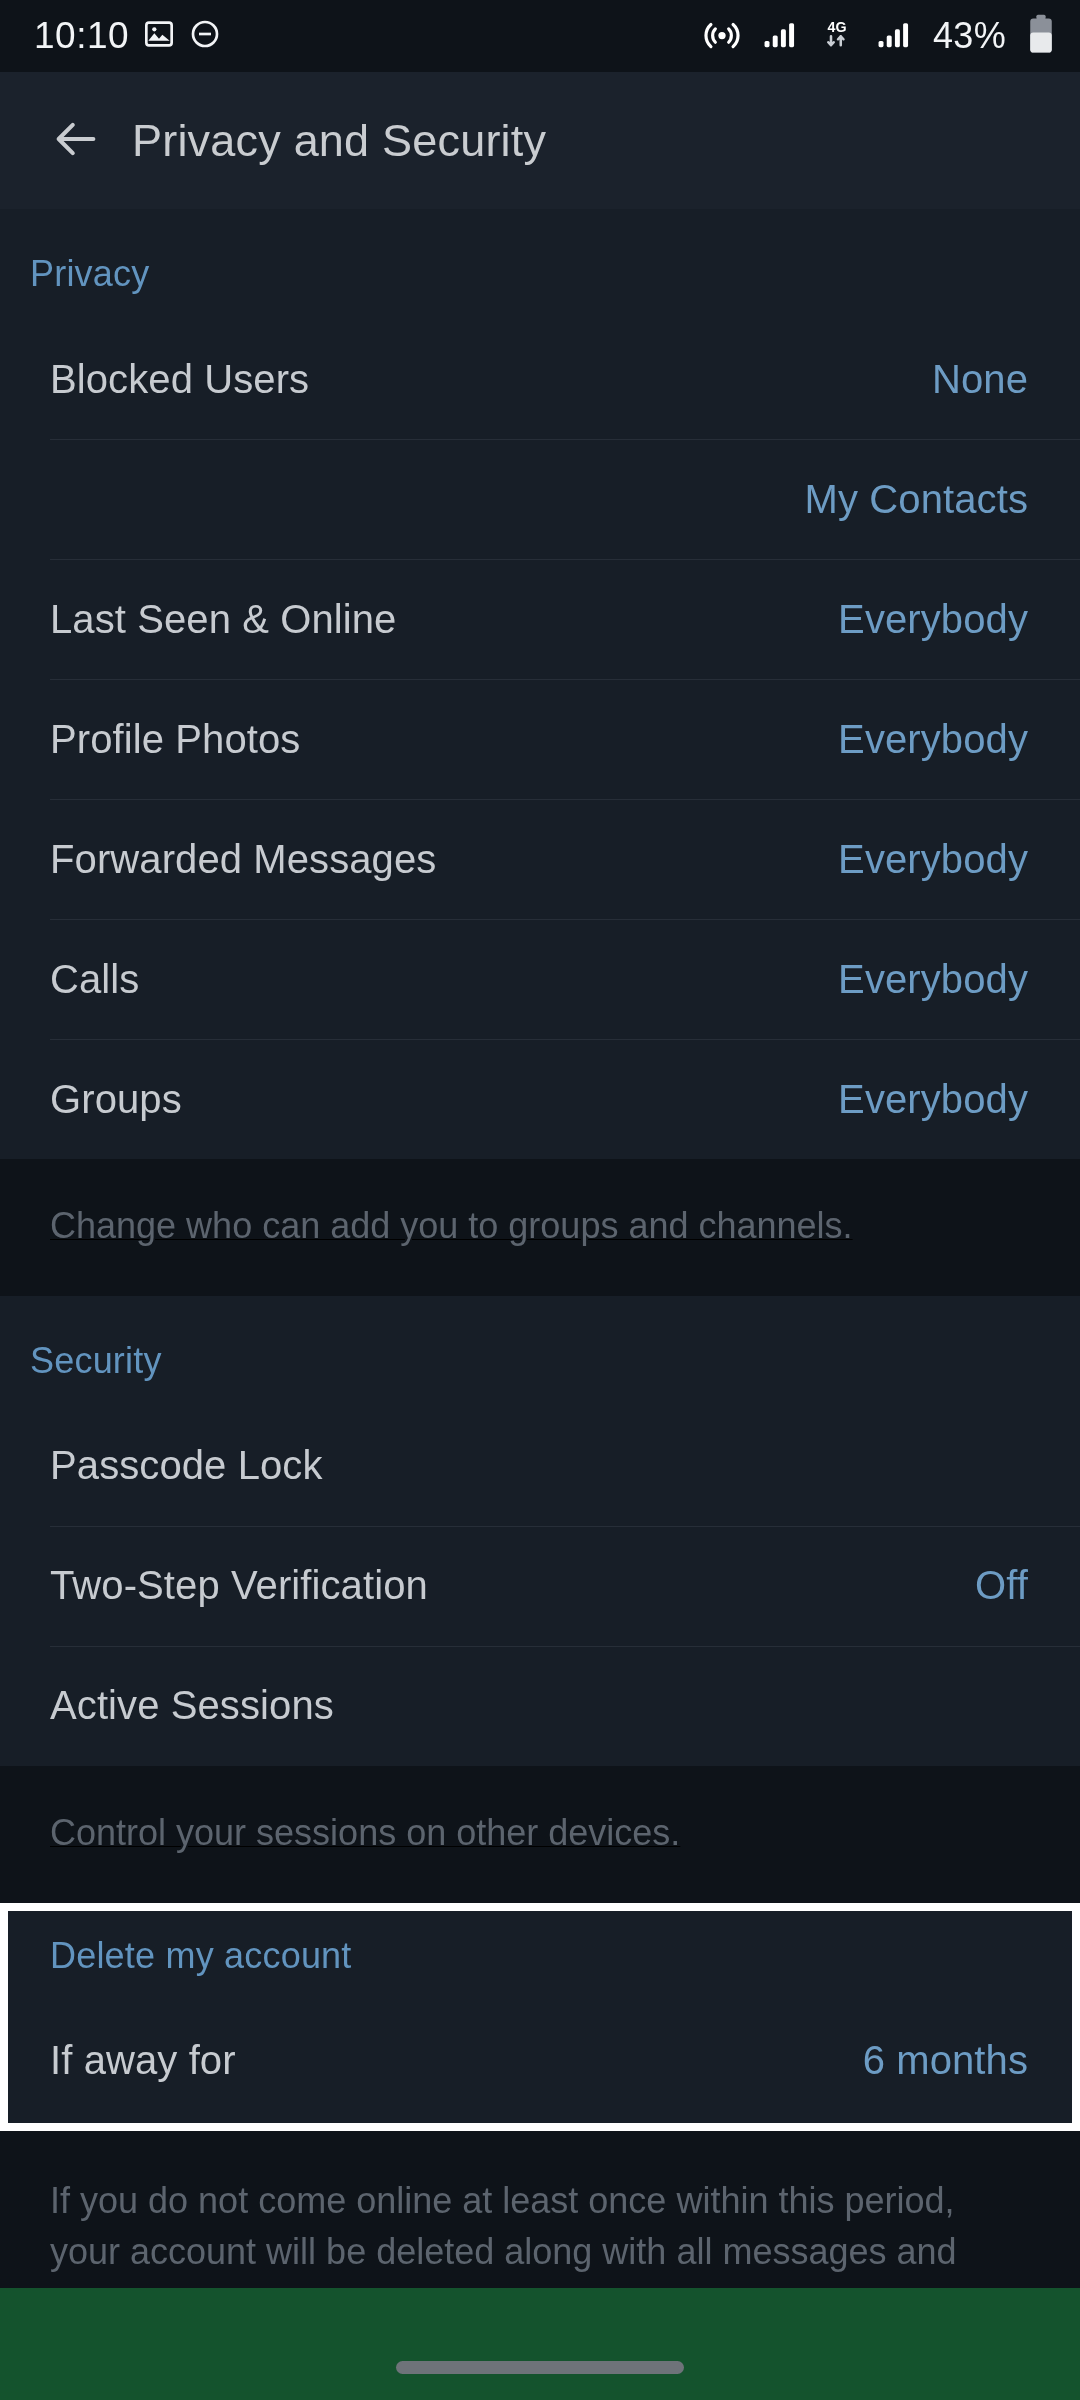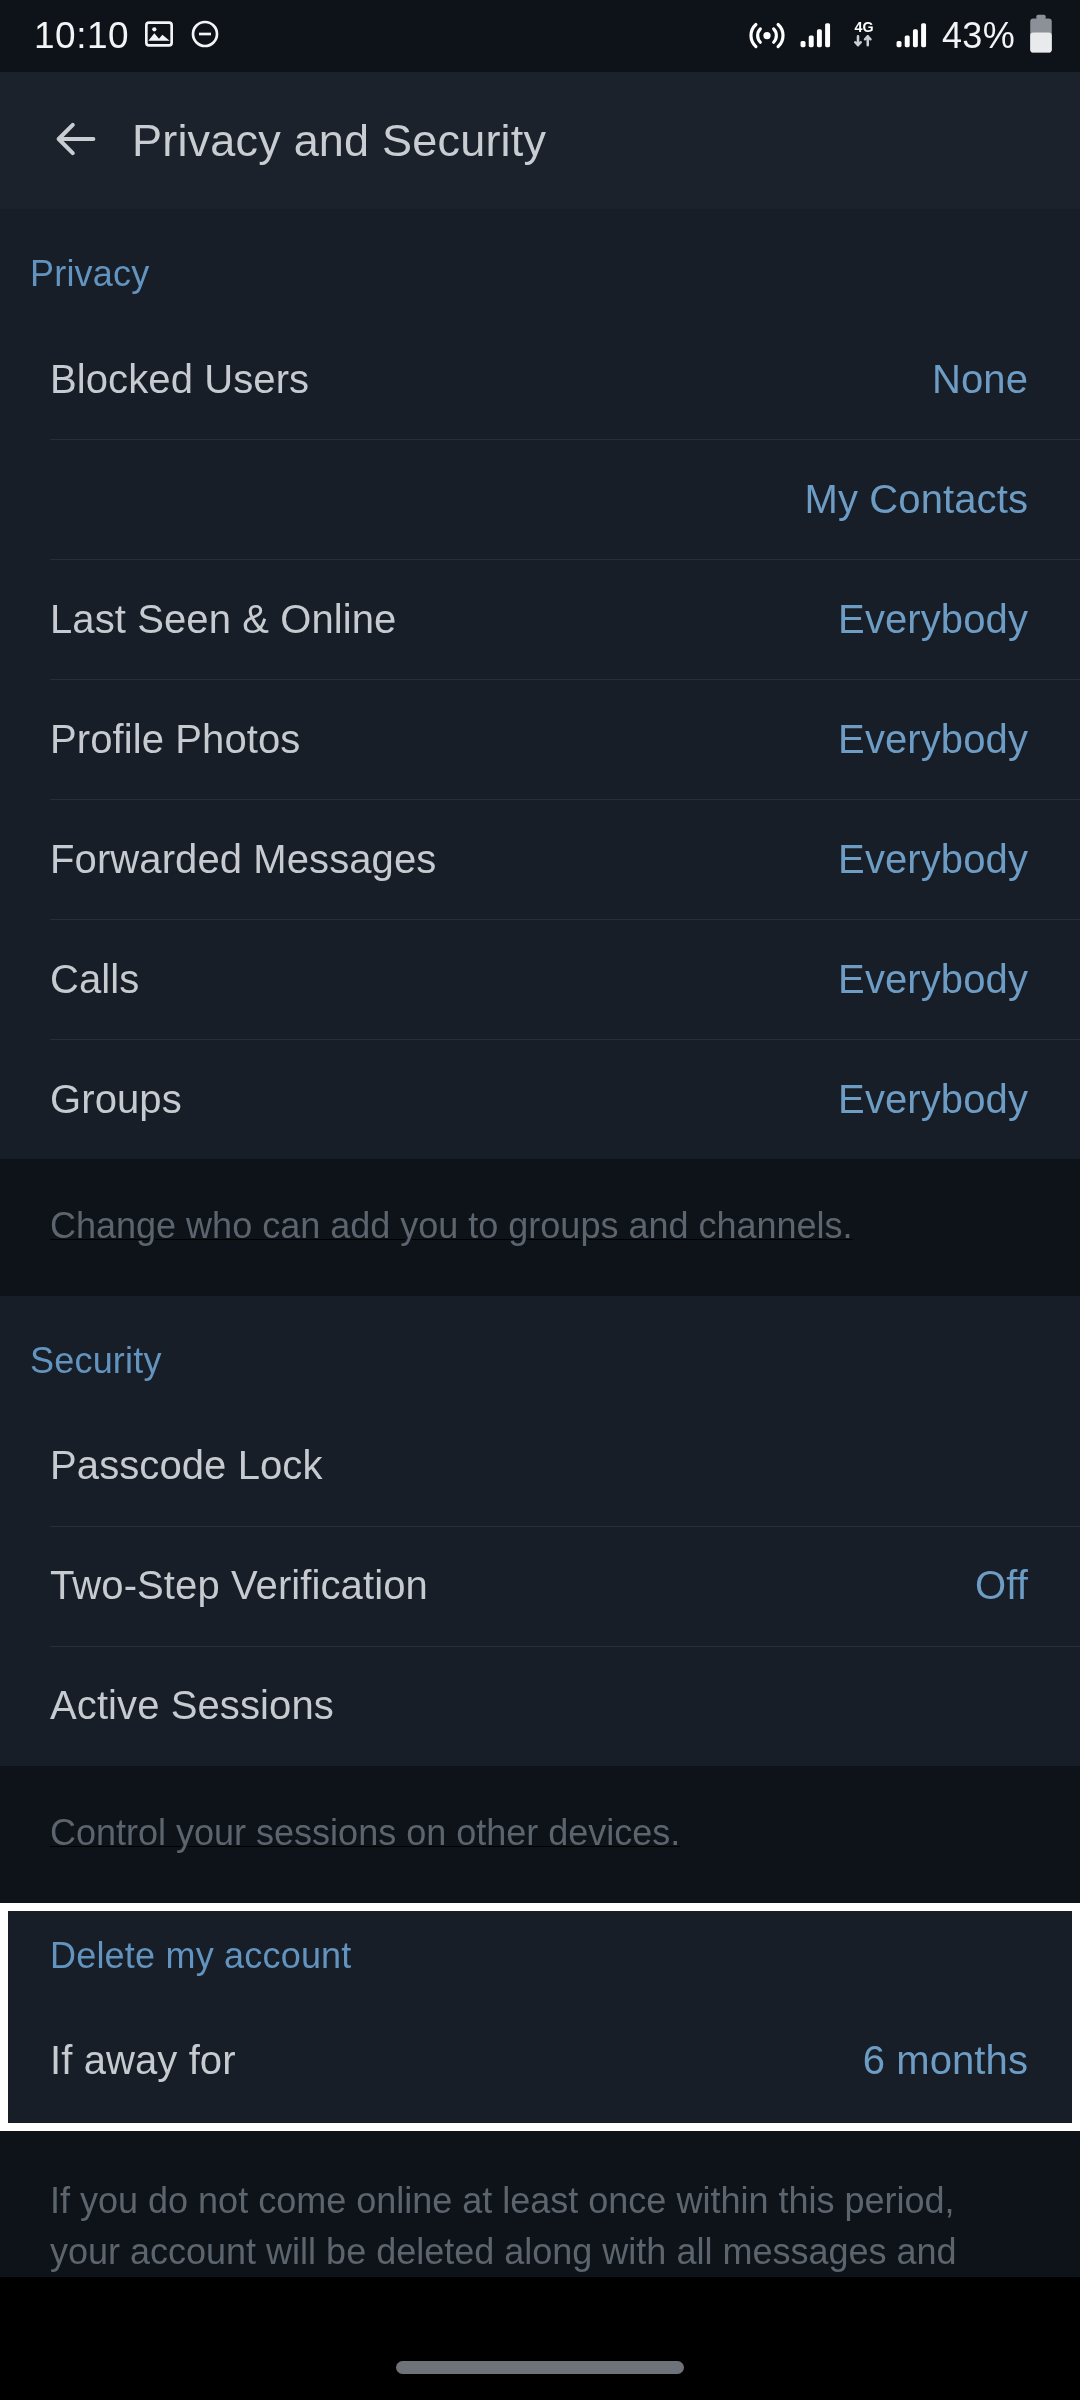--- a/index.html
+++ b/index.html
@@ -2,32 +2,32 @@
 <html><head>
 <meta charset="utf-8">
 <style>
   * { margin:0; padding:0; box-sizing:border-box; }
   html, body {
     width:1080px; height:2400px;
     background:#0d1218;
     font-family:"Liberation Sans", sans-serif;
     overflow:hidden;
   }
-  .screen { position:relative; width:1080px; height:2400px; background:#000000; overflow:hidden; }
+  .screen { position:relative; width:1080px; height:2400px; background:#14532d; overflow:hidden; }
 
   
   .statusbar{
     position:relative; z-index:6;
     height:72px; background:#0e1319;
     display:flex; align-items:center;
     padding:0 26px 0 34px; color:#ffffff;
   }
   .sb-left{ display:flex; align-items:center; gap:14px; }
   .sb-time{ font-size:37px; letter-spacing:.5px; font-weight:400; color:#f2f4f6; }
-  .sb-right{ margin-left:auto; display:flex; align-items:center; gap:13px; }
+  .sb-right{ margin-left:auto; display:flex; align-items:center; gap:22px; }
   .sb-batt-txt{ font-size:36px; color:#f2f4f6; letter-spacing:.3px; }
   .ic{ display:block; }
 
   
   .header{
     position:relative; z-index:6;
     height:137px; background:#1b222c;
     display:flex; align-items:center; padding-left:48px; gap:28px;
   }
   .hdr-title{ font-size:45px; color:#c9ccd0; letter-spacing:.2px; }
@@ -87,21 +87,21 @@
   
   .hl-wrap{
     position:relative; z-index:5;
     margin:0; border:8px solid #ffffff; background:#171e27;
   }
   .hl-wrap .sec-head{ padding:24px 0 22px 42px; }
   .hl-wrap .row{ padding:0 44px 0 42px; height:124px; }
   .hl-wrap .row::before{ display:none; }
 
   .footer{
-    background:#0e1319; padding:44px 50px 0 50px;
+    background:#0e1319; padding:44px 50px 11px 50px;
   }
   .footer span{ font-size:36px; color:#5c646e; line-height:1.42; display:block; }
 
   .homebar{
     position:absolute; left:50%; transform:translateX(-50%);
     bottom:26px; width:288px; height:13px; border-radius:7px;
     background:#6e7379; z-index:7;
   }
 </style>
 </head>

